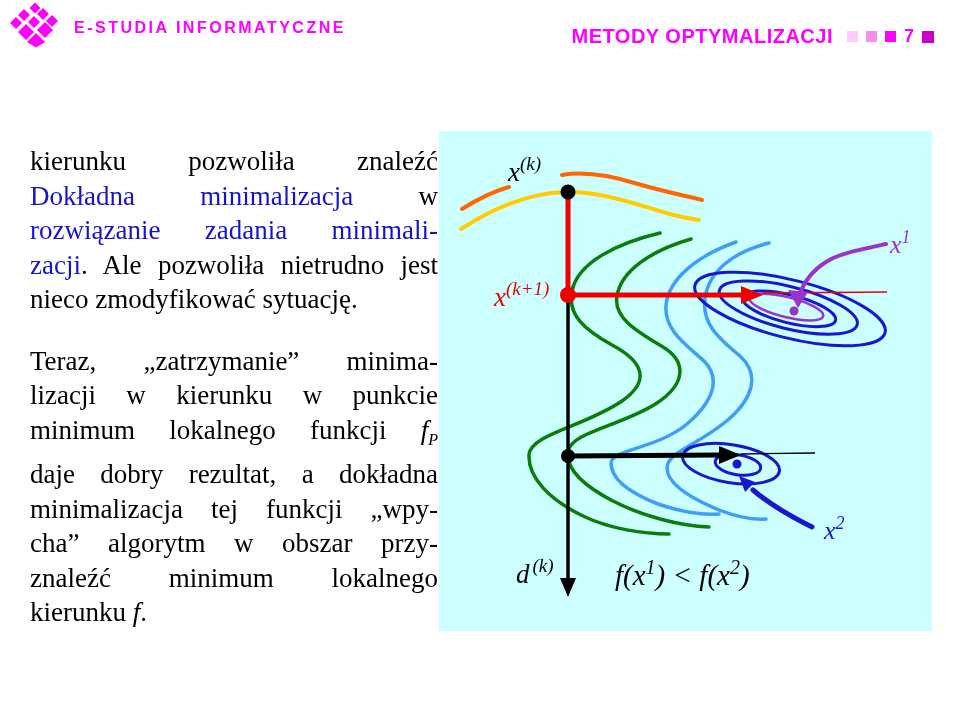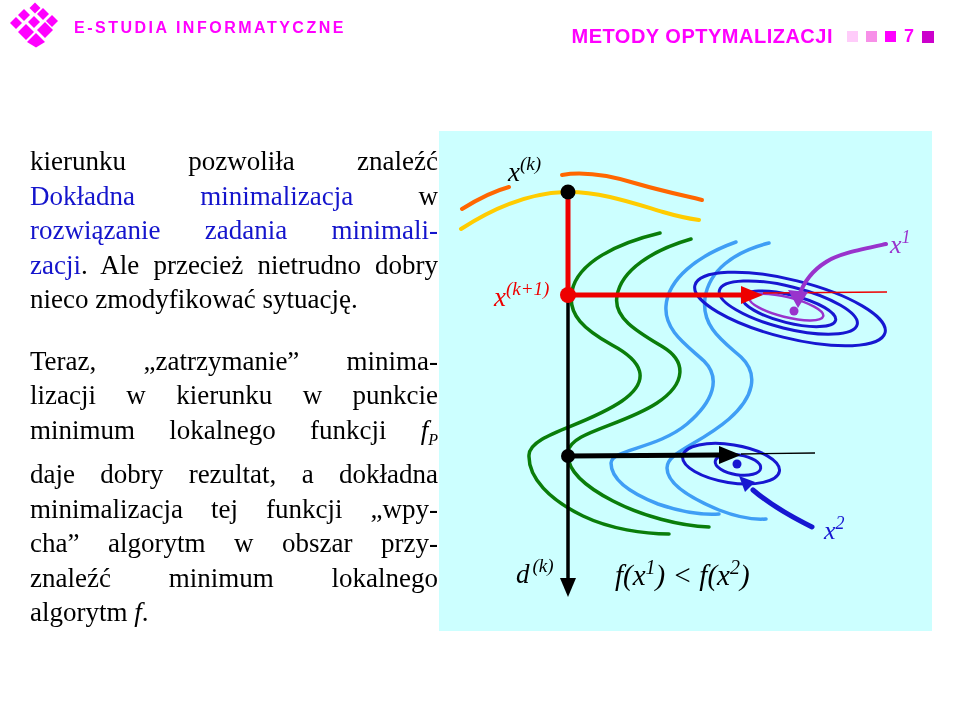--- a/index.html
+++ b/index.html
@@ -69,32 +69,32 @@
       <span class="sq" style="background:#cc00cc;width:12px;height:12px"></span>
     </div>
   </div>
 
 
   <div class="textcol">
     <div>
       <div class="tline"><span>kierunku pozwoliła znaleźć</span></div>
       <div class="tline"><span class="blue">Dokładna minimalizacja</span><span> w</span></div>
       <div class="tline"><span class="blue">rozwiązanie zadania minimali-</span></div>
-      <div class="tline"><span class="blue">zacji</span><span>. Ale przecież nietrudno dobry</span></div>
+      <div class="tline"><span class="blue">zacji</span><span>. Ale pozwoliła nietrudno jest</span></div>
       <div class="tline last"><span>nieco zmodyfikować sytuację.</span></div>
     </div>
     <div class="para2">
       <div class="tline"><span>Teraz, „zatrzymanie” minima-</span></div>
       <div class="tline"><span>lizacji w kierunku w punkcie</span></div>
       <div class="tline"><span>minimum lokalnego funkcji </span><span class="fv">f</span><sub class="fsub">P</sub></div>
       <div class="tline"><span>daje dobry rezultat, a dokładna</span></div>
       <div class="tline"><span>minimalizacja tej funkcji „wpy-</span></div>
       <div class="tline"><span>cha” algorytm w obszar przy-</span></div>
       <div class="tline"><span>znaleźć minimum lokalnego</span></div>
-      <div class="tline last"><span>algorytm </span><span class="fv">f</span><span>.</span></div>
+      <div class="tline last"><span>kierunku </span><span class="fv">f</span><span>.</span></div>
     </div>
   </div>
 
   <div class="diagram">
     <svg width="493" height="500" viewBox="439 131 493 500">
       <rect x="439" y="131" width="493" height="500" fill="#ccffff"></rect>
 
       <g fill="none" stroke-linecap="round">
         <path d="M462,209 C478,199 494,191 509,187" stroke="#ff6600" stroke-width="4"></path>
         <path d="M562,175 C585,171 612,176 638,184 C662,191 686,196 702,200" stroke="#ff6600" stroke-width="4"></path>

